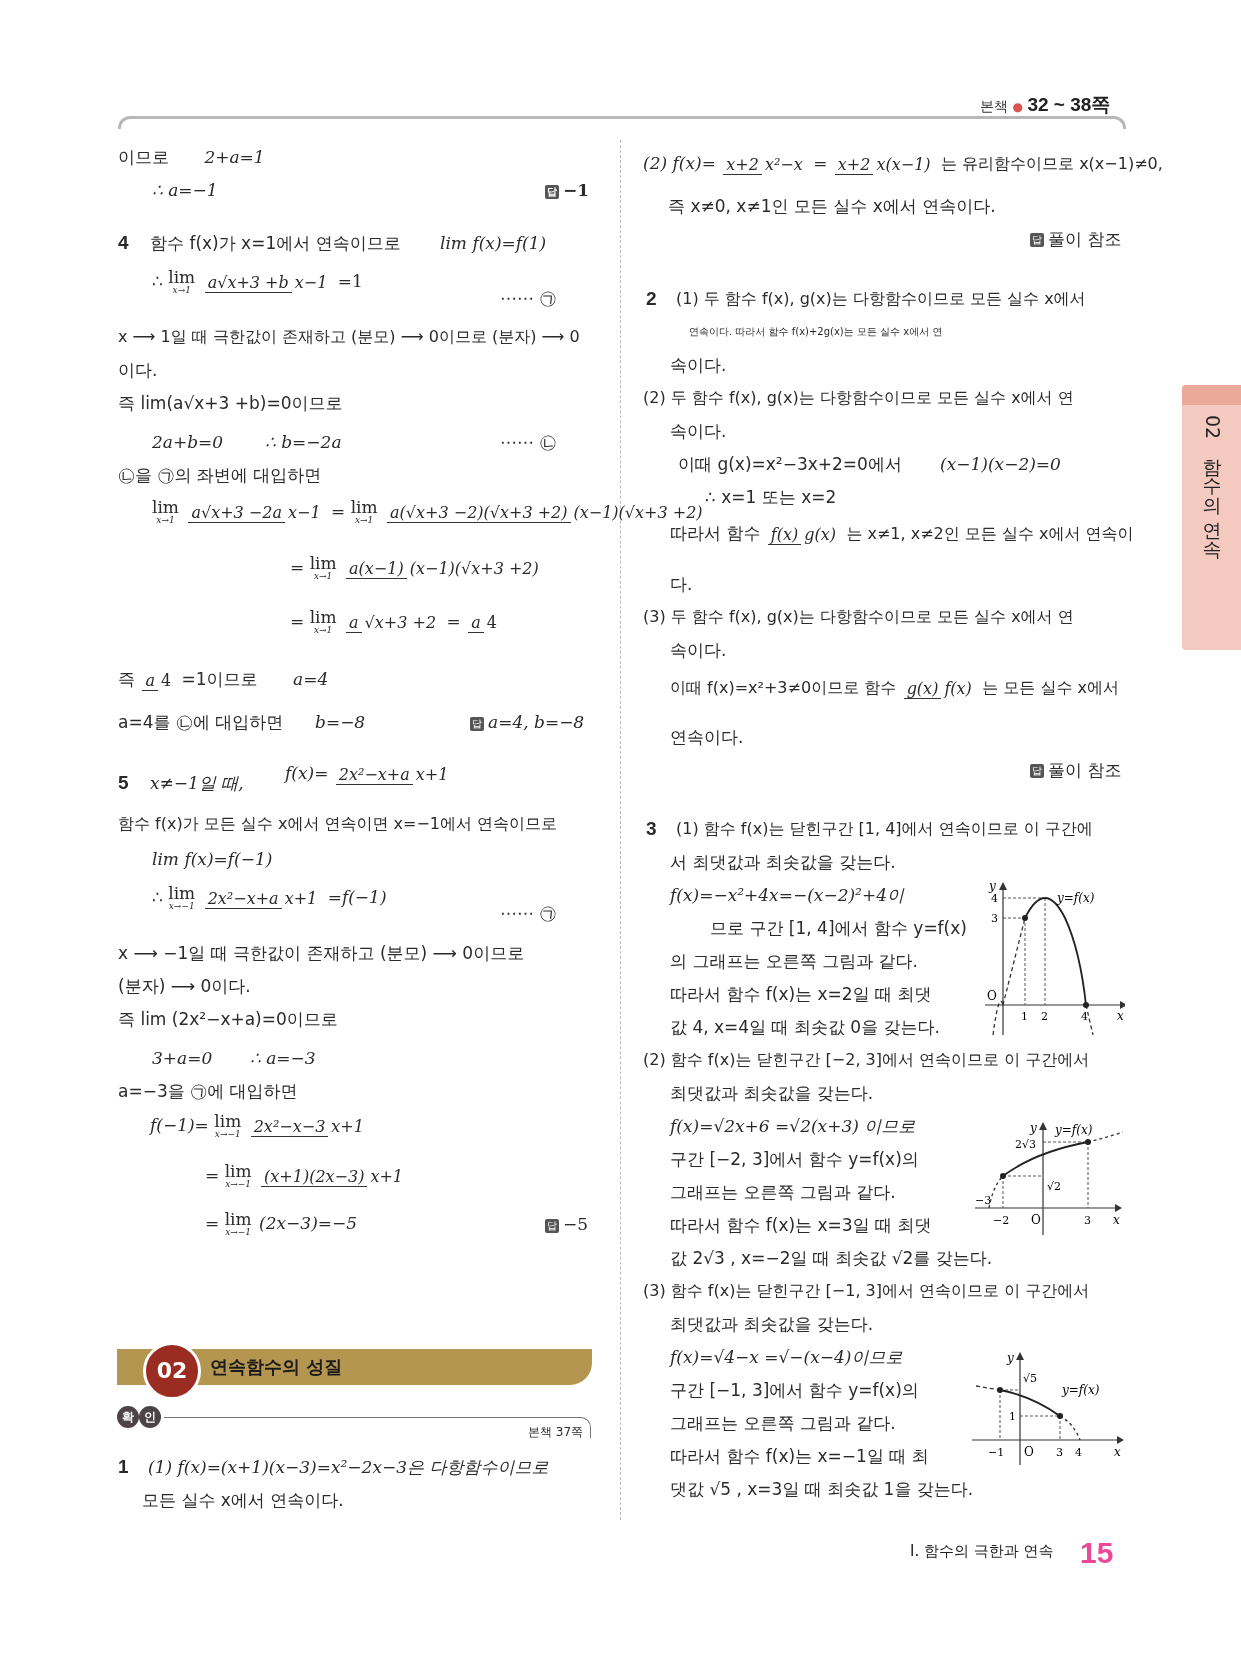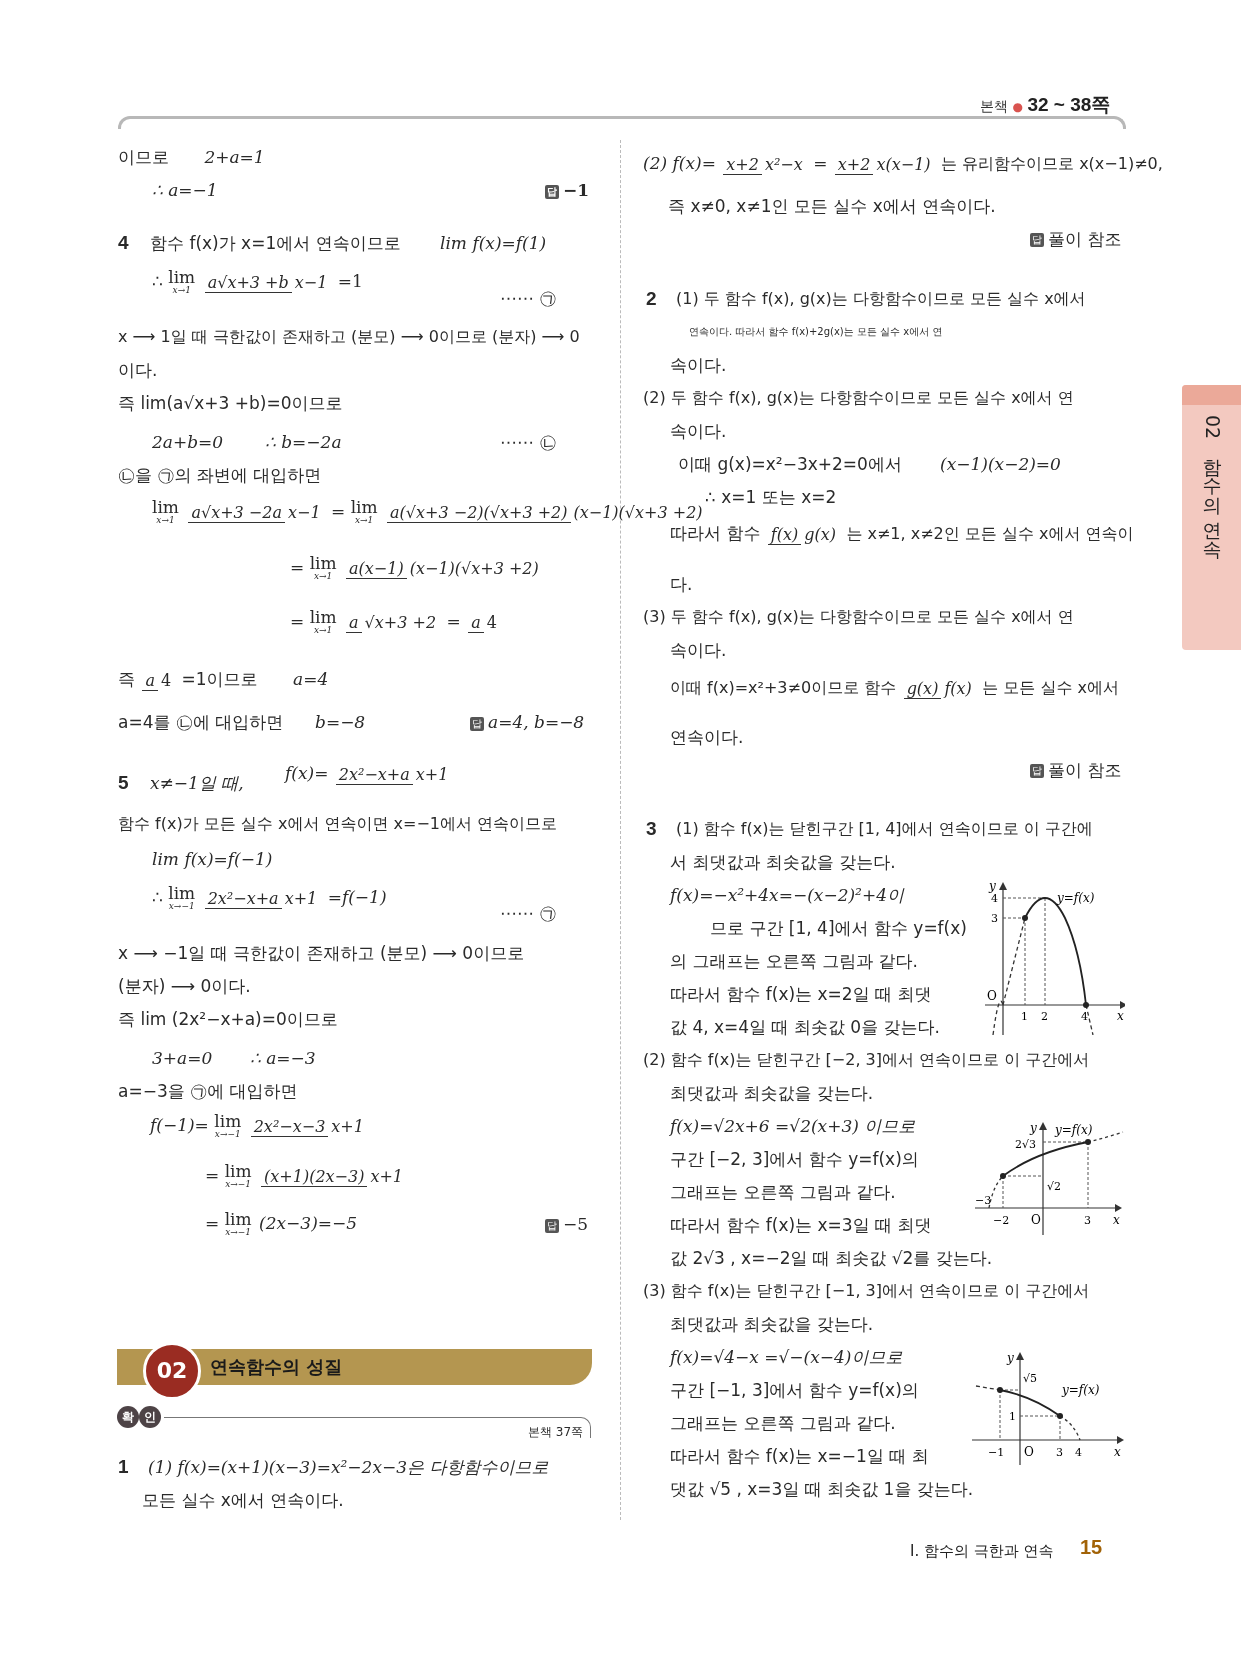--- a/index.html
+++ b/index.html
@@ -371,13 +371,13 @@
     <text x="16" y="106" font-size="11" font-family="DejaVu Serif, serif">−1</text>
     <text x="84" y="106" font-size="11" font-family="DejaVu Serif, serif">3</text>
     <text x="103" y="106" font-size="11" font-family="DejaVu Serif, serif">4</text>
     <text x="37" y="70" font-size="11" font-family="DejaVu Serif, serif">1</text>
     <text x="51" y="32" font-size="11" font-family="DejaVu Serif, serif">√5</text>
     <text x="90" y="44" font-size="12" font-style="italic" font-family="DejaVu Serif, serif">y=f(x)</text>
   </svg>
 </div>
 
 <div class="abs sans" style="left:910px; top:1542px; font-size:15px; color:#222;">Ⅰ. 함수의 극한과 연속</div>
-<div class="abs" style="left:1080px; top:1536px; font-family:'Liberation Sans',sans-serif; font-weight:bold; font-size:20px; color:#a16207;">15</div>
+<div class="abs" style="left:1080px; top:1536px; font-family:'Liberation Sans',sans-serif; font-weight:bold; font-size:30px; color:#ec4899;">15</div>
 
 </body></html>

